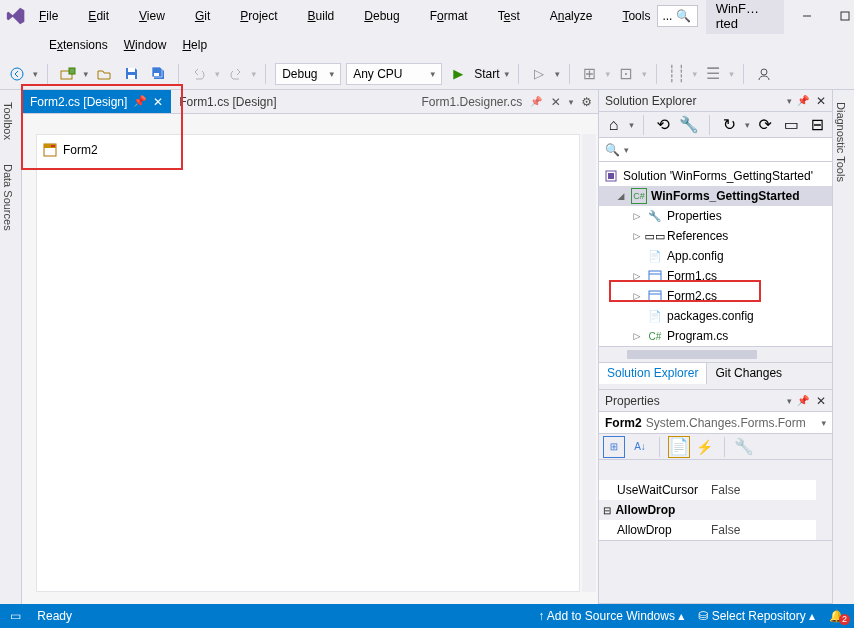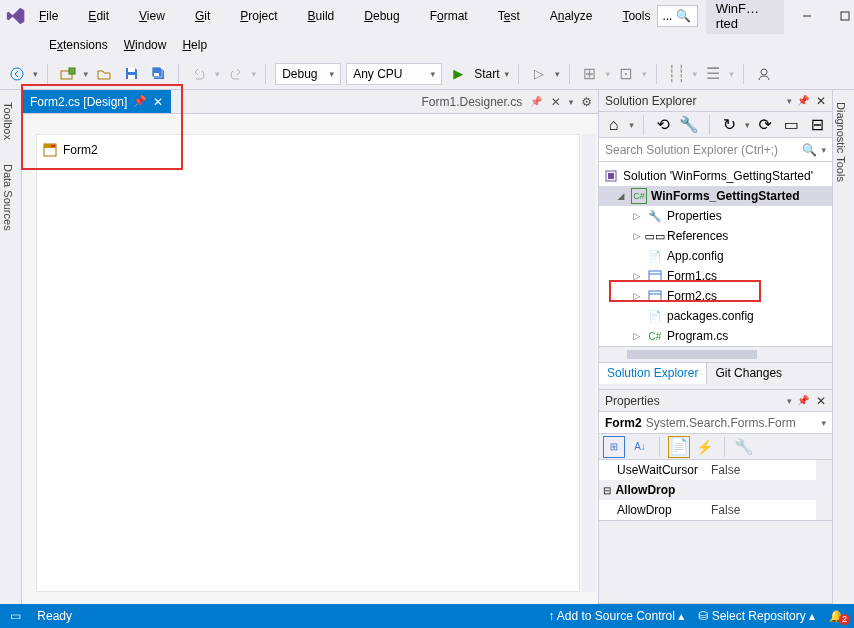--- a/index.html
+++ b/index.html
@@ -58,21 +58,21 @@
   .tree-icon { width: 16px; height: 16px; display:inline-flex; align-items:center; justify-content:center; font-size:11px;}
   .tree-indent { display:inline-block; }
   .hscroll { height: 16px; background: #efeef2; border-top: 1px solid #cccedb; position:relative;}
   .hscroll .thumb{ position:absolute; left:28px; top:3px; height:9px; width:130px; background:#cccedb;}
   .panel-tabs { height: 22px; display: flex; font-size: 12px; border-top: 1px solid #cccedb; background:#efeef2;}
   .panel-tabs .ptab { padding: 3px 8px; }
   .panel-tabs .ptab.active { color: #007acc; border-right: 1px solid #cccedb; background:#fff; }
   
   .props-combo { height: 22px; background: #fff; border-bottom: 1px solid #cccedb; display: flex; align-items: center; padding: 0 6px; font-size: 12px; gap: 4px;}
   .props-toolbar { height: 26px; display: flex; align-items: center; gap: 4px; padding: 0 4px; border-bottom: 1px solid #cccedb; }
-  .props-grid { background: #fff; font-size: 12px; }
+  .props-grid { background: #fff; font-size: 12px; margin-top: 20px; }
   .props-row { display: flex; height: 20px; align-items: center; }
   .props-name { width: 108px; padding-left: 18px; }
   .props-val { flex: 1; padding-left: 4px; color: #444; }
   .props-cat { background: #efeef2; padding-left: 4px; font-weight:400; display:flex; align-items:center; gap:4px;}
   .props-scroll { width: 16px; background:#efeef2;}
   .props-body{ display:flex;}
   .props-desc { height: 46px; background:#efeef2; border-top:1px solid #cccedb;}
   
   .statusbar { height: 24px; background: #007acc; color: #fff; display: flex; align-items: center; padding: 0 10px; font-size: 12px; gap: 16px; }
   .statusbar .stat-right { margin-left: auto; display: flex; align-items: center; gap: 14px; }
@@ -224,20 +224,23 @@
     <div class="side-tab">Toolbox</div>
     <div class="side-tab">Data Sources</div>
   </div>
 
   <div class="editor-col" style="position:relative">
     <div class="doc-tabs">
       <div class="doc-tab active">
         <span>Form2.cs [Design]</span>
         <span class="pin" style="font-size:11px">📌</span>
         <span class="close">✕</span>
+      </div>
+      <div class="doc-tab">
+        <span>Form1.cs [Design]</span>
       </div>
       <div class="tab-right-icons">
         <span>Form1.Designer.cs</span>
         <span style="font-size:10px; opacity:.7">📌</span>
         <span>✕</span>
         <span class="caret">▾</span>
         <span>⚙</span>
       </div>
     </div>
     <div class="design-surface">
@@ -280,21 +283,20 @@
         <span class="tb-btn">⟲</span>
         <span class="tb-btn" style="color:#6a4fa0">🔧</span>
         <span class="tb-sep"></span>
         <span class="tb-btn">↻</span>
         <span class="caret">▾</span>
         <span class="tb-btn">⟳</span>
         <span class="tb-btn">▭</span>
         <span class="tb-btn">⊟</span>
       </div>
       <div class="se-search">
-        <span style="flex:1">Search Solution Explorer (Ctrl+;)</span>
         <span>🔍</span>
         <span class="caret">▾</span>
       </div>
       <div class="tree" style="position:relative; height:184px;">
         <div class="tree-row">
           <span class="tree-icon">
               <svg width="14" height="14">
                 <rect x="2" y="2" width="10" height="10" fill="none" stroke="#6a4fa0"></rect>
                 <rect x="4" y="4" width="6" height="6" fill="#6a4fa0"></rect>
               </svg>
@@ -373,21 +375,21 @@
       <div class="panel-header">
         <span>Properties</span>
         <span class="spacer">
           <span class="caret">▾</span>
           <span style="font-size:10px">📌</span>
           <span>✕</span>
         </span>
       </div>
       <div class="props-combo">
         <b>Form2</b>
-        <span style="color:#666">System.Search.Forms.Form</span>
+        <span style="color:#666">System.Changes.Forms.Form</span>
         <span class="caret" style="margin-left:auto">▾</span>
       </div>
       <div class="props-toolbar">
         <span class="tb-btn" style="border:1px solid #3d7bd9;color:#3d7bd9;font-size:10px">⊞</span>
         <span class="tb-btn" style="color:#3d7bd9;font-size:10px">A↓</span>
         <span class="tb-sep"></span>
         <span class="tb-btn" style="border:1px solid #c89000;color:#c89000">📄</span>
         <span class="tb-btn" style="color:#c89000;font-size:14px">⚡</span>
         <span class="tb-sep"></span>
         <span class="tb-btn" style="opacity:.4">🔧</span>
@@ -415,20 +417,20 @@
 
   <div class="sidebar-right">
     <div class="side-tab">Diagnostic Tools</div>
   </div>
 </div>
 
 <div class="statusbar">
   <span>▭</span>
   <span>Ready</span>
   <div class="stat-right">
-    <span>↑ <span>Add to Source Control</span> ▴</span>
+    <span>↑ <span>Add to Source Windows</span> ▴</span>
     <span>⛁ <span>Select Repository</span> ▴</span>
     <span class="bell-badge">
       <span>🔔</span>
       <span class="count-bub">2</span>
     </span>
   </div>
 </div>
 
 </body></html>

